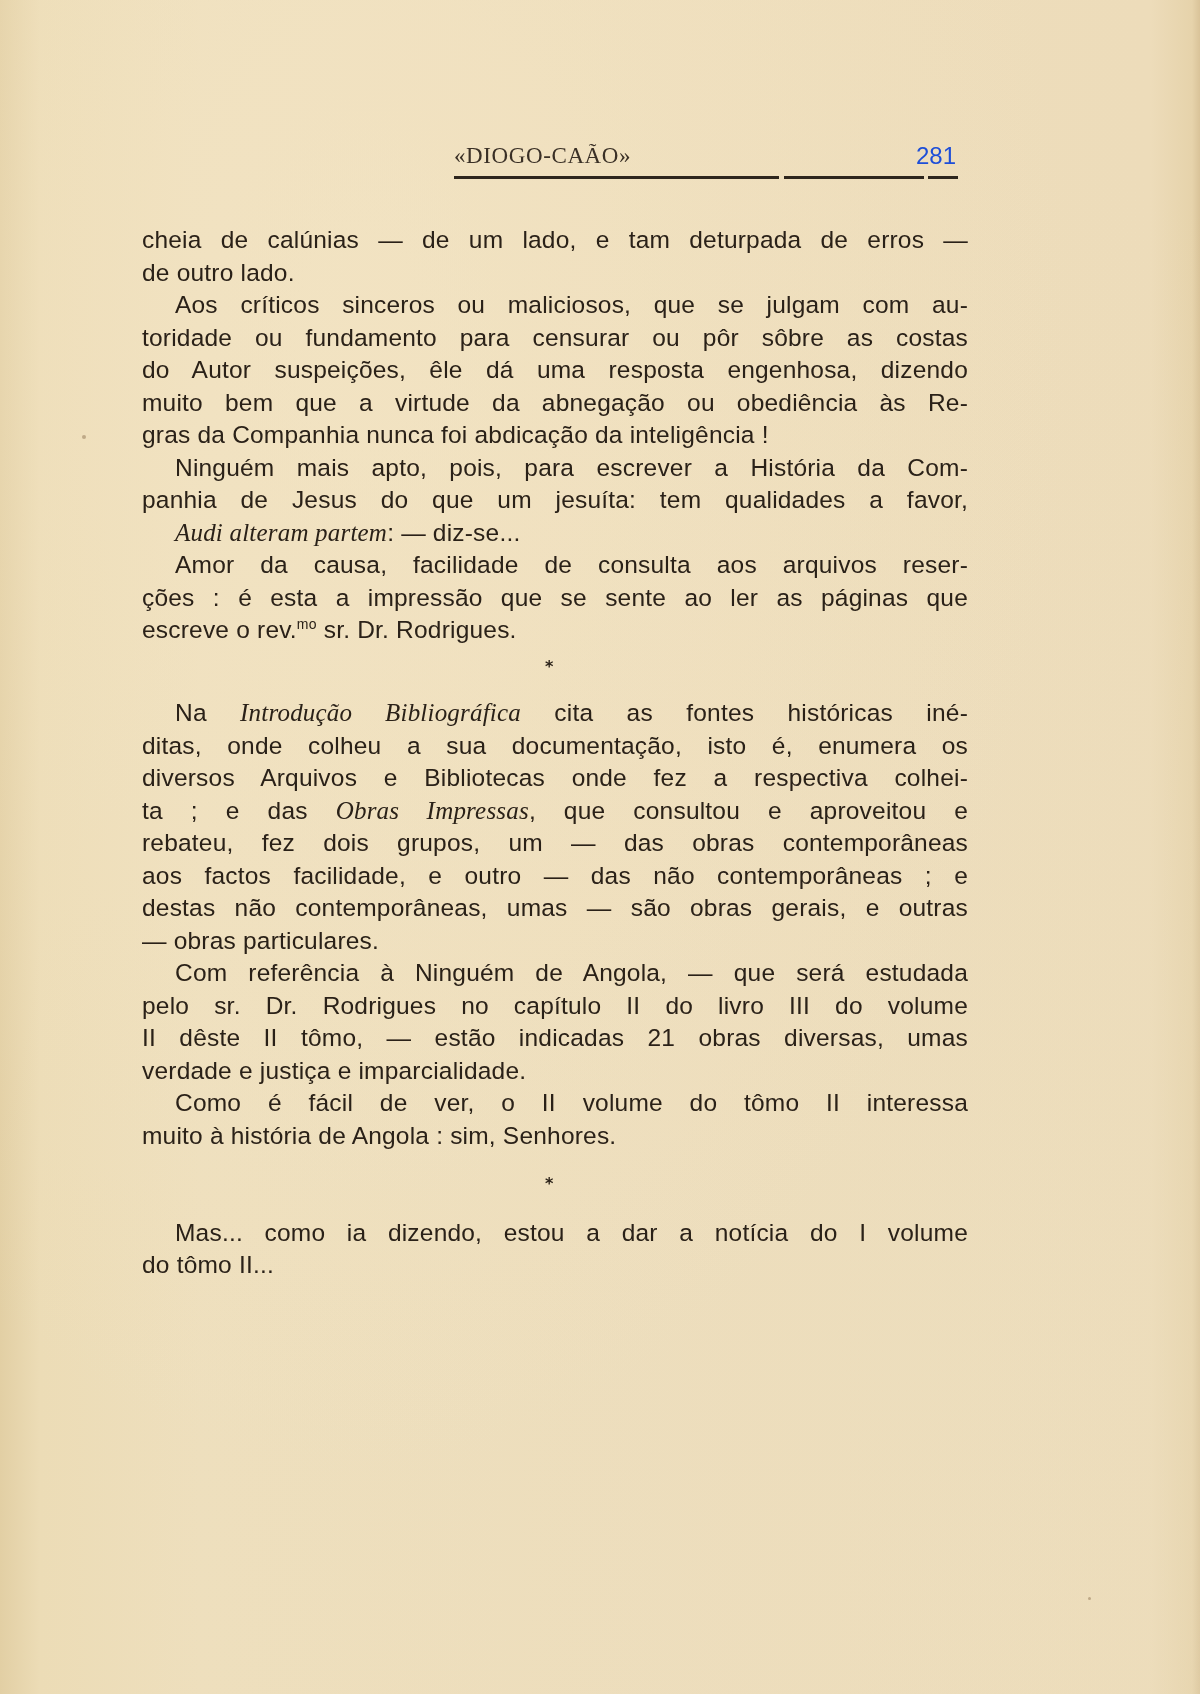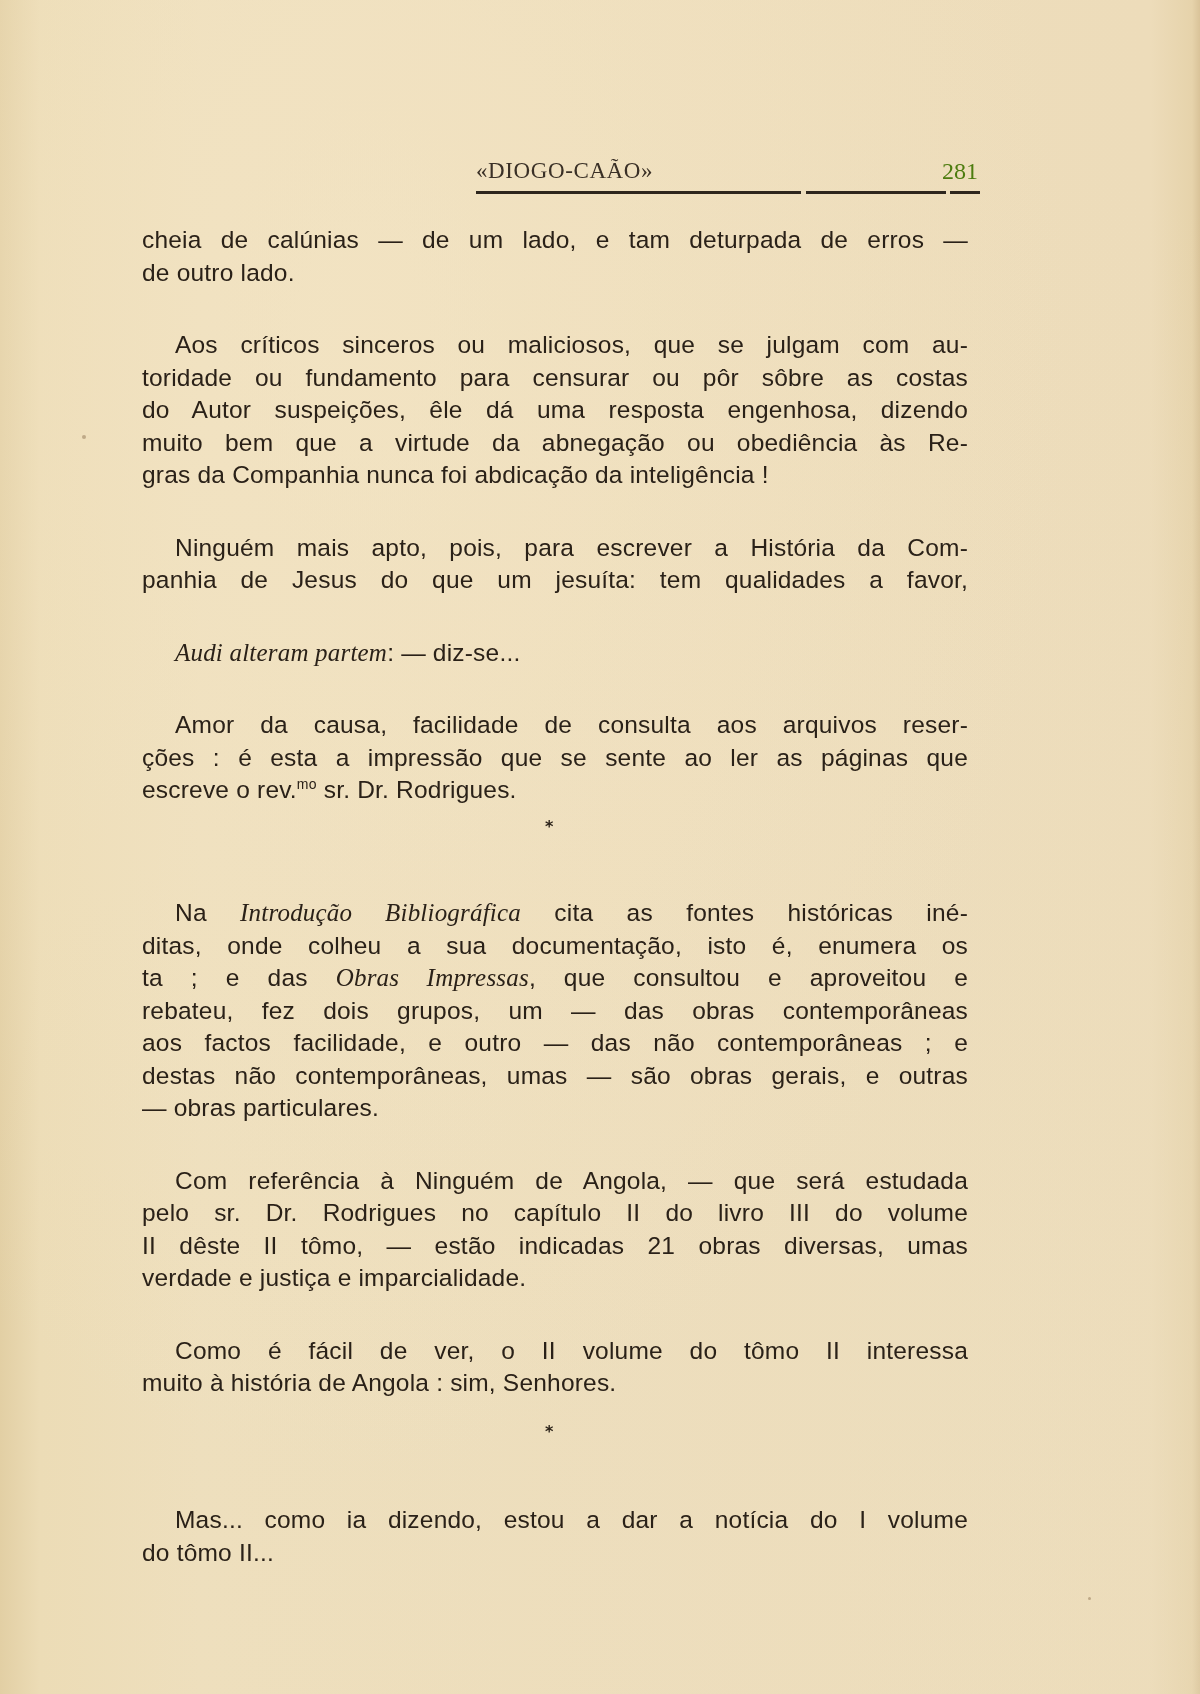--- a/index.html
+++ b/index.html
@@ -19,43 +19,42 @@
       color: #2b2218;
       font-family: "Liberation Serif", "DejaVu Serif", serif;
     }
     .page {
       position: absolute;
       left: 0; top: 0;
       width: 1200px; height: 1694px;
     }
     .running-head {
       position: absolute;
-      left: 476px;
+      left: 454px;
       top: 141px;
       width: 504px;
       height: 40px;
-      margin-top: 15px;
     }
     .running-title {
       position: absolute;
       left: 0;
       top: 0;
       font-family: "Liberation Serif", "DejaVu Serif", serif;
       font-size: 23px;
       letter-spacing: 0.6px;
       color: #3a3026;
       line-height: 30px;
     }
     .page-number {
       position: absolute;
       right: 2px;
       top: 0;
-      font-family: Liberation Serif, serif;
+      font-family: Liberation Sans, sans-serif;
       font-size: 24px;
-      color: #4d7c0f;
+      color: #1d4ed8;
       line-height: 30px;
     }
     .head-rule {
       position: absolute;
       left: 0;
       top: 35px;
       height: 3px;
       background: #2e261d;
     }
     .head-rule.r1 { left: 0; width: 325px; }
@@ -78,21 +77,20 @@
       white-space: nowrap;
       text-align: justify;
       text-align-last: justify;
       height: 32.5px;
     }
     .line.last {
       text-align-last: left;
     }
     .line.indent {
       padding-left: 33px;
-      margin-top: 40px;
     }
     .italic {
       font-family: "Liberation Serif", "DejaVu Serif", serif;
       font-style: italic;
       font-size: 25px;
     }
     .sup {
       font-size: 14px;
       vertical-align: 9px;
       line-height: 0;
@@ -170,20 +168,21 @@
     </div>
 
     <div class="separator">
       <span>*</span>
     </div>
     <div class="spacer" style="height:18px;"></div>
 
     <div>
       <span class="line indent"><span>Na </span><span class="italic">Introdução Bibliográfica</span><span> cita as fontes históricas iné-</span></span>
       <span class="line">ditas, onde colheu a sua documentação, isto é, enumera os</span>
+      <span class="line">diversos Arquivos e Bibliotecas onde fez a respectiva colhei-</span>
       <span class="line"><span>ta ; e das </span><span class="italic">Obras Impressas</span><span>, que consultou e aproveitou e</span></span>
       <span class="line">rebateu, fez dois grupos, um — das obras contemporâneas</span>
       <span class="line">aos factos facilidade, e outro — das não contemporâneas ; e</span>
       <span class="line">destas não contemporâneas, umas — são obras gerais, e outras</span>
       <span class="line last">— obras particulares.</span>
     </div>
 
     <div>
       <span class="line indent">Com referência à Ninguém de Angola, — que será estudada</span>
       <span class="line">pelo sr. Dr. Rodrigues no capítulo II do livro III do volume</span>

